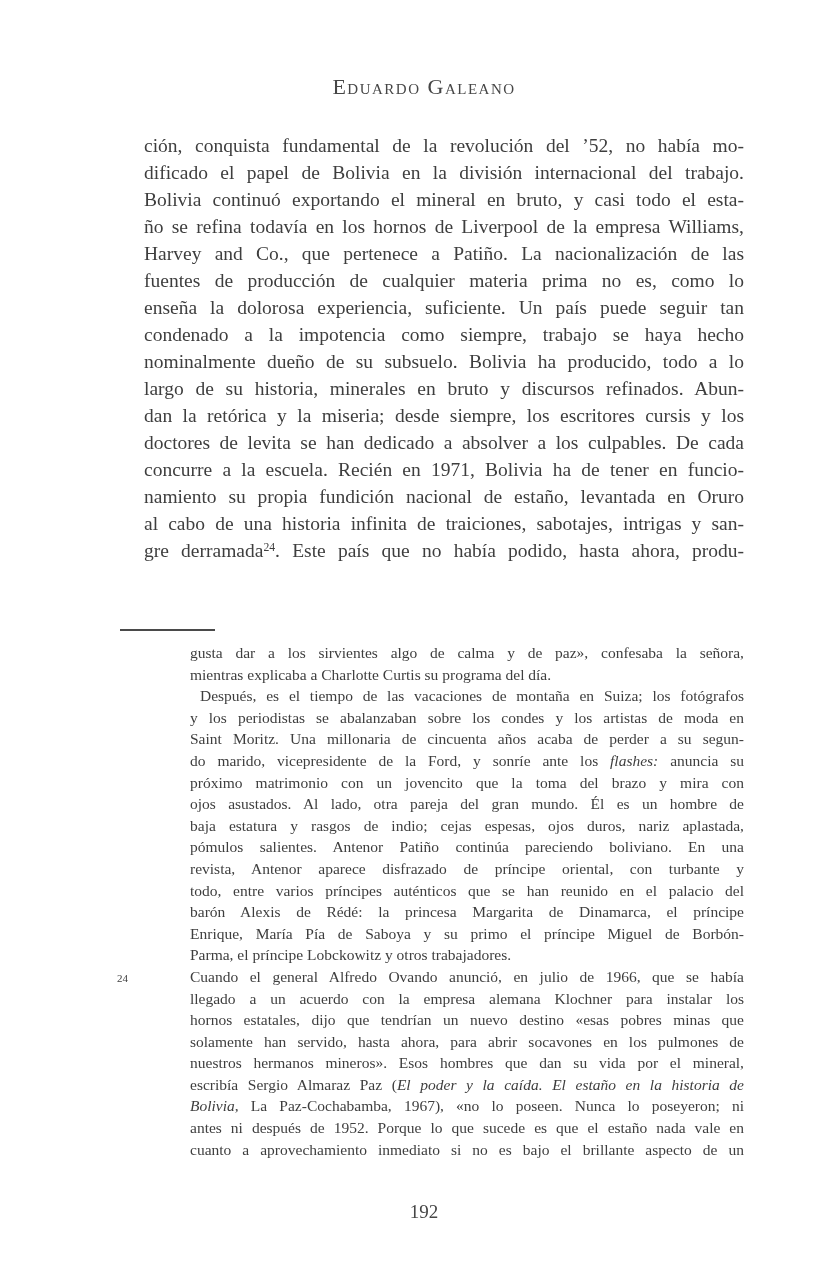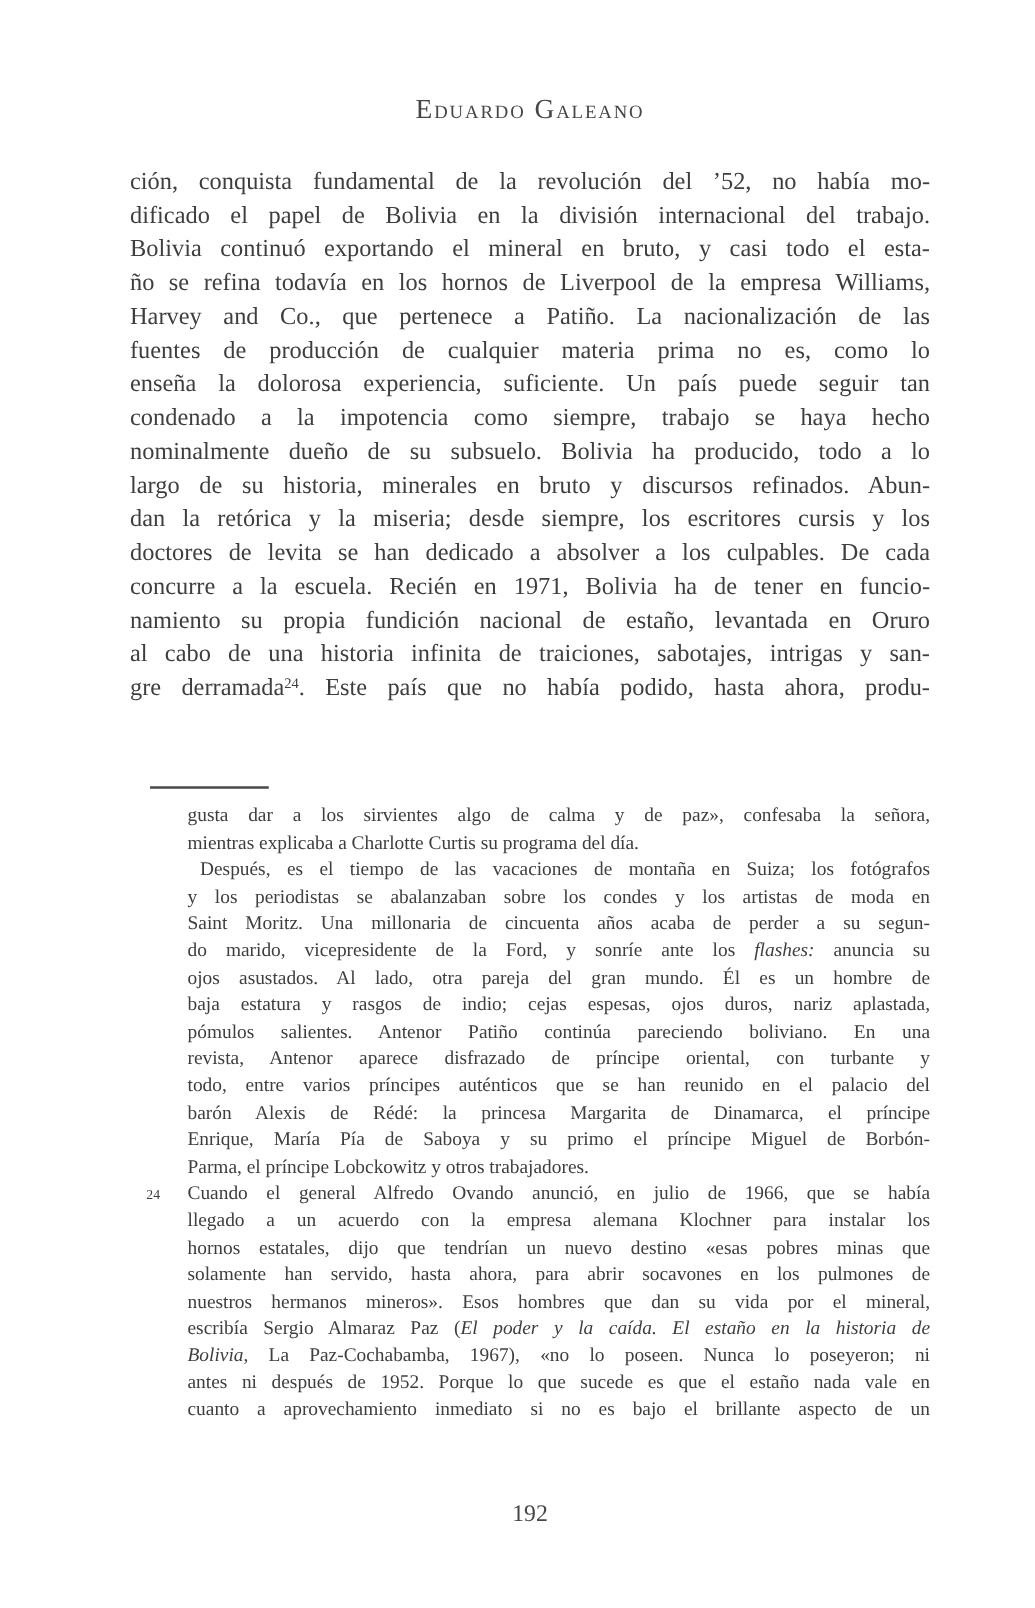--- a/index.html
+++ b/index.html
@@ -58,20 +58,21 @@
     position: absolute;
     left: -33px;
     top: 2px;
     font-size: 11px;
     color: #3e3e3e;
   }
   .tline {
     text-align: justify;
     text-align-last: justify;
     white-space: normal;
+    margin-left: 40px;
   }
   .tline.last {
     text-align-last: left;
   }
   .tline.ind {
     text-indent: 10px;
   }
   .it {
     font-style: italic;
   }
@@ -123,20 +124,21 @@
     <div class="footnote-block">
         <div class="tline"><span>gusta dar a los sirvientes algo de calma y de paz», confesaba la señora,</span></div>
         <div class="tline last"><span>mientras explicaba a Charlotte Curtis su programa del día.</span></div>
       </div>
 
     <div class="footnote-block">
         <div class="tline ind"><span>Después, es el tiempo de las vacaciones de montaña en Suiza; los fotógrafos</span></div>
         <div class="tline"><span>y los periodistas se abalanzaban sobre los condes y los artistas de moda en</span></div>
         <div class="tline"><span>Saint Moritz. Una millonaria de cincuenta años acaba de perder a su segun-</span></div>
         <div class="tline"><span>do marido, vicepresidente de la Ford, y sonríe ante los </span><span class="it">flashes:</span><span> anuncia su</span></div>
+        <div class="tline"><span>próximo matrimonio con un jovencito que la toma del brazo y mira con</span></div>
         <div class="tline"><span>ojos asustados. Al lado, otra pareja del gran mundo. Él es un hombre de</span></div>
         <div class="tline"><span>baja estatura y rasgos de indio; cejas espesas, ojos duros, nariz aplastada,</span></div>
         <div class="tline"><span>pómulos salientes. Antenor Patiño continúa pareciendo boliviano. En una</span></div>
         <div class="tline"><span>revista, Antenor aparece disfrazado de príncipe oriental, con turbante y</span></div>
         <div class="tline"><span>todo, entre varios príncipes auténticos que se han reunido en el palacio del</span></div>
         <div class="tline"><span>barón Alexis de Rédé: la princesa Margarita de Dinamarca, el príncipe</span></div>
         <div class="tline"><span>Enrique, María Pía de Saboya y su primo el príncipe Miguel de Borbón-</span></div>
         <div class="tline last"><span>Parma, el príncipe Lobckowitz y otros trabajadores.</span></div>
       </div>
 

